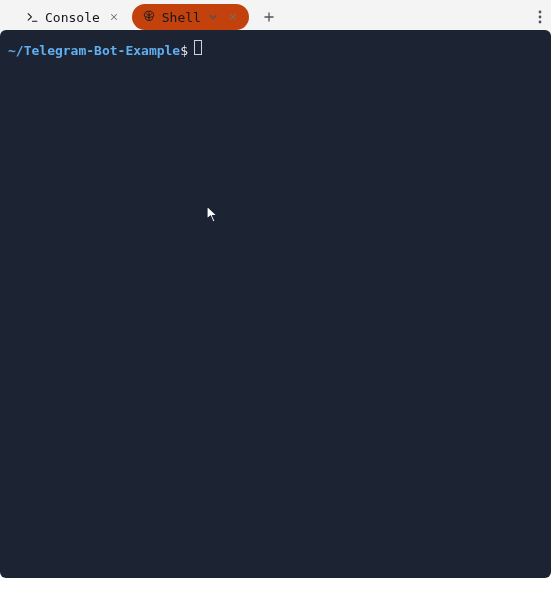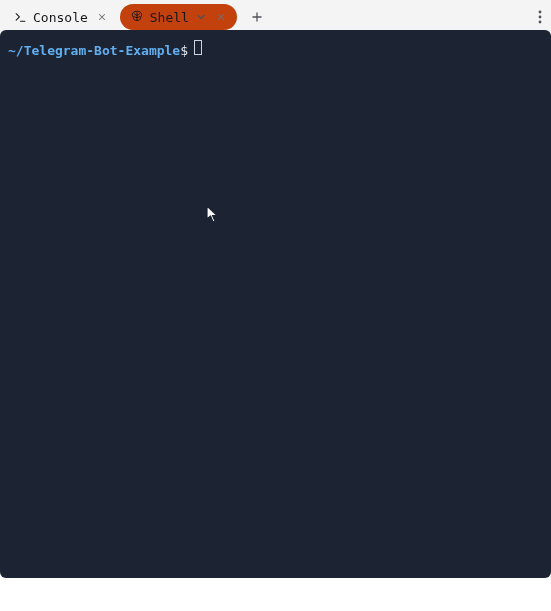--- a/index.html
+++ b/index.html
@@ -9,21 +9,21 @@
       background: #fff;
       font-family: -apple-system, BlinkMacSystemFont, "Segoe UI", sans-serif;
       overflow: hidden;
       position: relative;
     }
     .tabbar {
       height: 34px;
       background: #f4f4f5;
       display: flex;
       align-items: center;
-      padding: 0 4px;
+      padding: 0 16px;
       gap: 0;
     }
     .tab {
       display: flex;
       align-items: center;
       gap: 6px;
       padding: 5px 8px 5px 10px;
       border-radius: 16px;
       font-size: 13px;
       color: #18181b;

